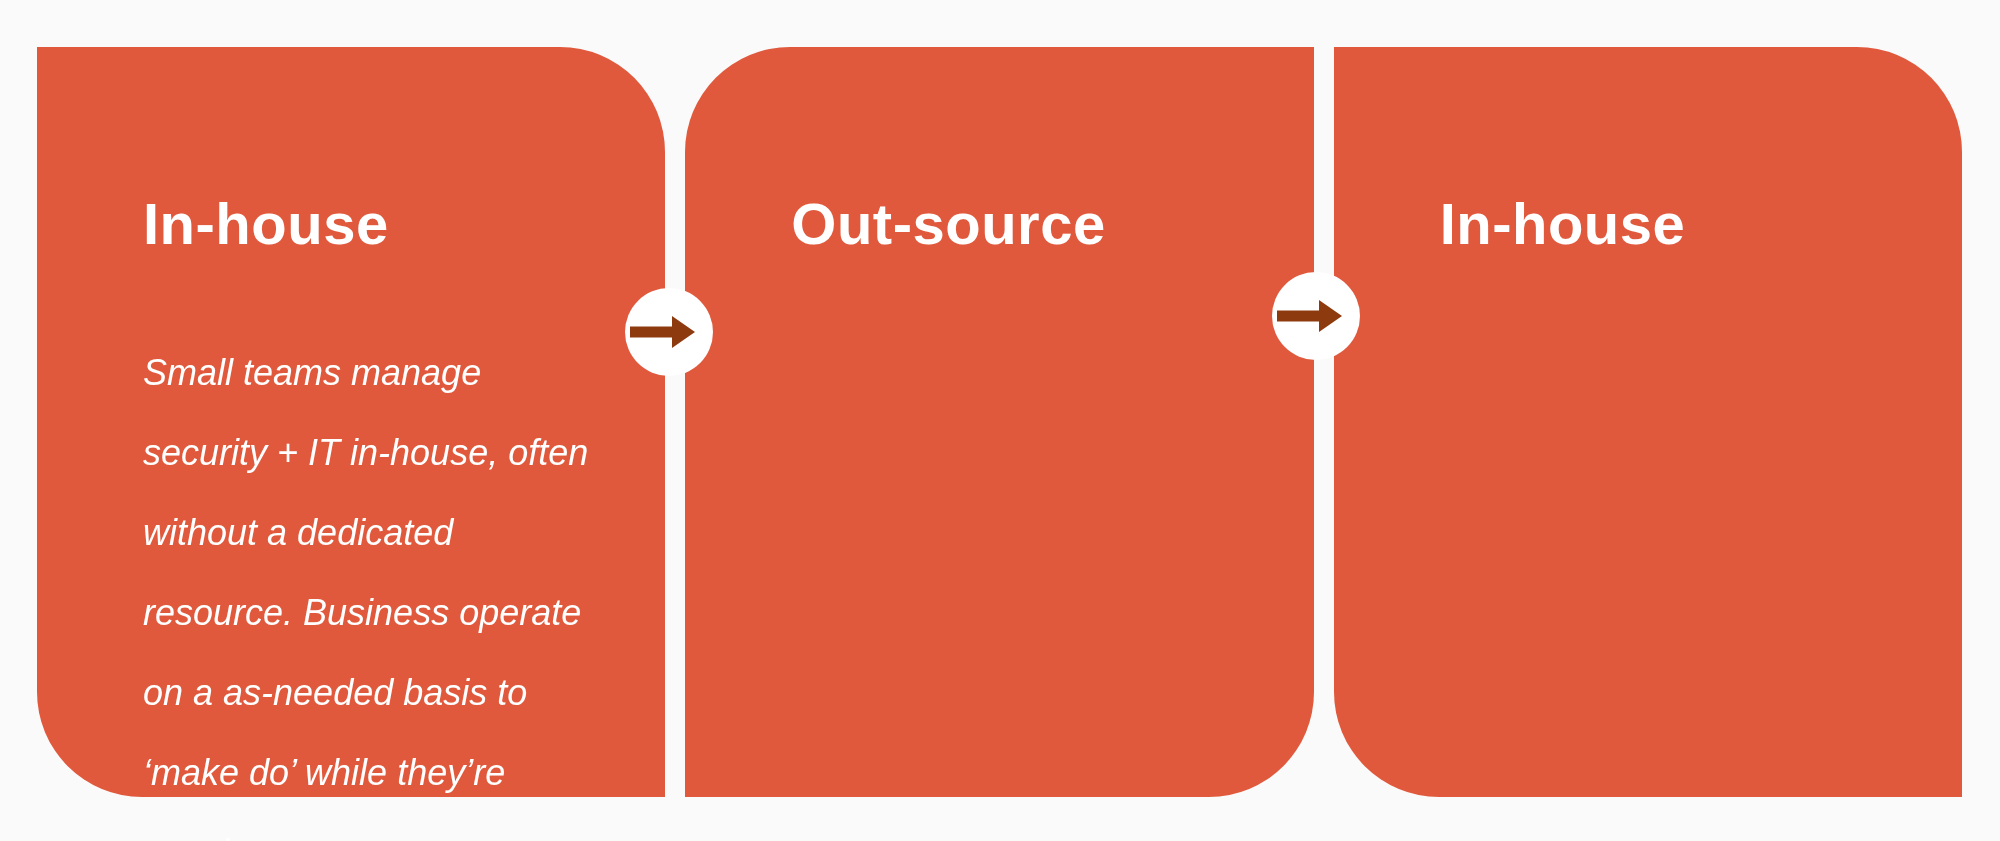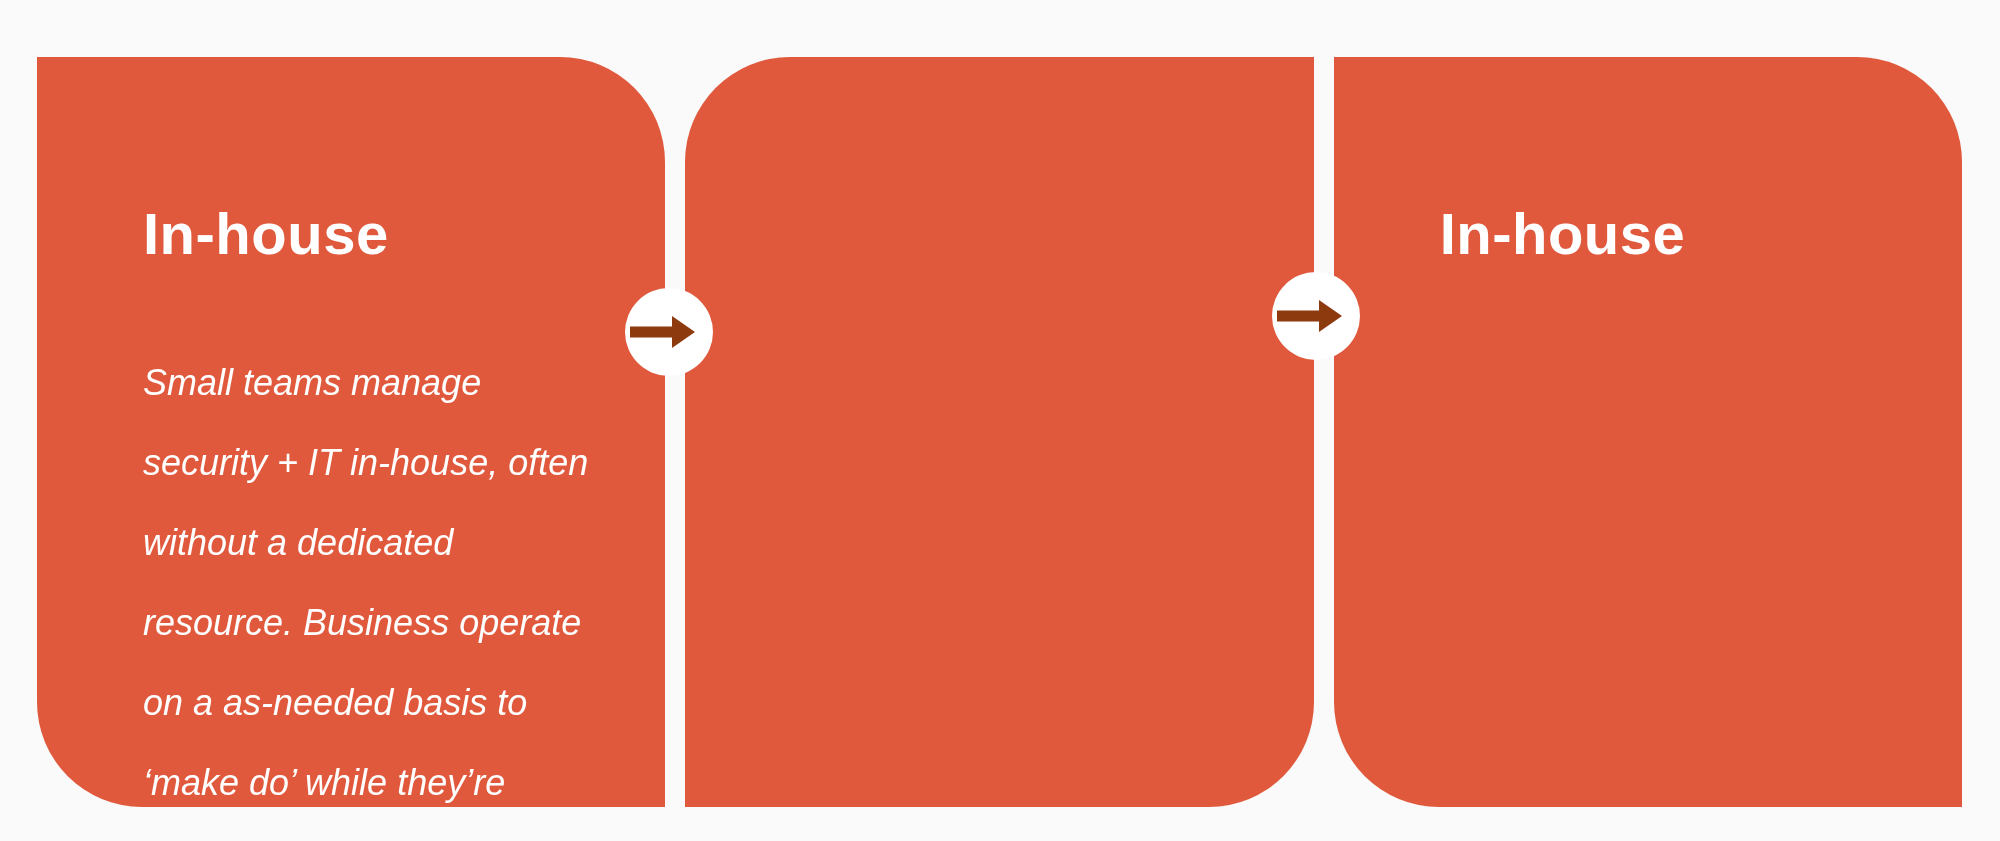--- a/index.html
+++ b/index.html
@@ -10,21 +10,21 @@
     position: relative;
     width: 2000px;
     height: 841px;
     background: var(--background, #FAFAFA);
     overflow: hidden;
     font-family: "Liberation Sans", "DejaVu Sans", sans-serif;
   }
   .cards {
     position: absolute;
     left: 37px;
-    top: 57px;
+    top: 47px;
     width: 1925px;
     height: 750px;
     display: flex;
     gap: 20px;
   }
   .card {
     flex: 1;
     background: var(--card, #E0593C);
     color: var(--text, #FFFFFF);
     box-sizing: border-box;
@@ -76,20 +76,21 @@
       <div class="card-body">Small teams manage
 security + IT in-house, often
 without a dedicated
 resource. Business operate
 on a as-needed basis to
 ‘make do’ while they’re
 growing.</div>
     </div>
 
     <div class="card round-tl-br">
+      <div class="card-title">Out-source</div>
     </div>
 
     <div class="card round-tr-bl">
       <div class="card-title">In-house</div>
     </div>
 
   </div>
 
   <div class="connector connector-1">
     <svg width="88" height="88" viewBox="0 0 88 88">

